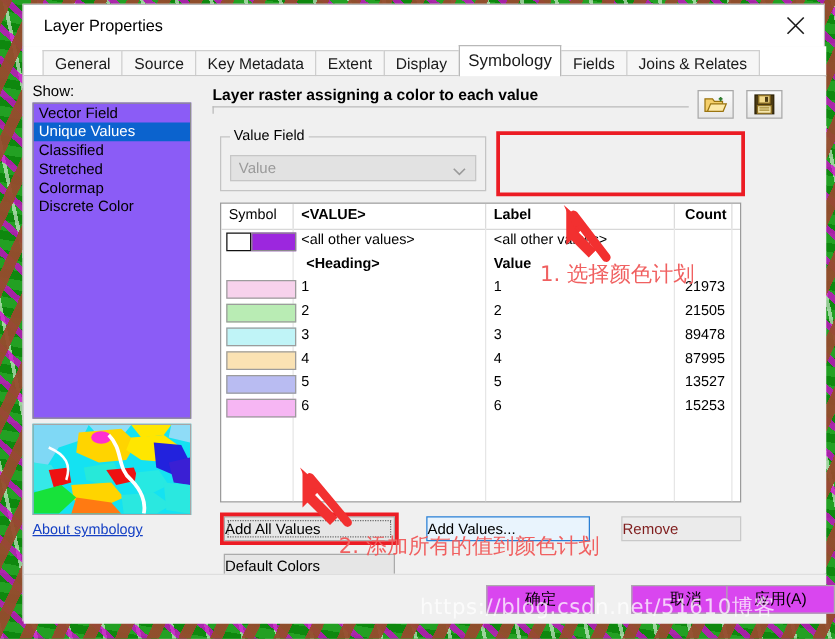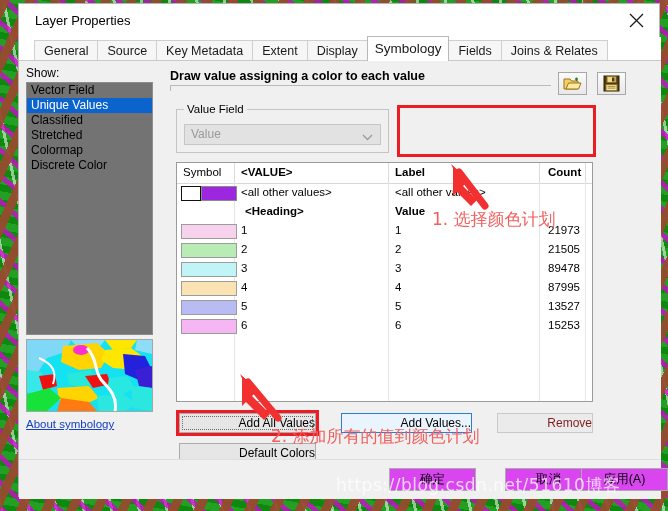--- a/index.html
+++ b/index.html
@@ -60,21 +60,21 @@
   }
   #tabpage{
     position:absolute;left:0;top:57px;width:642px;height:398px;
     background:#f0f0f0;
   }
 
   
   #show-label{position:absolute;left:7px;top:5px;font-size:12px;}
   #show-list{
     position:absolute;left:7px;top:21px;width:127px;height:253px;
-    background:#737373;border:1px solid #8d8d8d;box-sizing:border-box;
+    background:#8b5cf6;border:1px solid #8d8d8d;box-sizing:border-box;
     overflow:hidden;
   }
   .show-item{
     height:15px;line-height:15px;padding-left:4px;font-size:12px;
     white-space:nowrap;cursor:pointer;
   }
   .show-item.selected{background:#0b63ce;color:#ffffff;}
   #thumb{
     position:absolute;left:7px;top:278px;width:127px;height:73px;
     border:1px solid #a5a5a5;box-sizing:border-box;overflow:hidden;
@@ -159,21 +159,21 @@
   .row .c-value{position:absolute;left:64px;top:2px;font-size:11.5px;white-space:nowrap;}
   .row .c-label{position:absolute;left:218px;top:2px;font-size:11.5px;white-space:nowrap;}
   .row .c-count{position:absolute;left:371px;top:2px;font-size:11.5px;text-align:right;white-space:nowrap;}
   .row.head .c-value,.row.head .c-label{font-weight:bold;left:68px;}
   .row.head .c-label{left:218px;}
 
   
   .btn{
     position:absolute;background:#e6e6e6;border:1px solid #ababab;
     box-sizing:border-box;font-size:12px;display:flex;align-items:center;
-    justify-content:flex-end;cursor:pointer;color:#000;padding-left:26px;
+    justify-content:flex-start;cursor:pointer;color:#000;
   }
   .btn.disabled{color:#7f1d1d;background:#ebebeb;border-color:#c9c9c9;}
   .btn.accent{background:#e9f4fd;border:1px solid #2a7fd4;}
   #btn-addall{left:160px;top:352px;width:137px;height:20px;}
   #btn-addall .focusring{position:absolute;inset:2px;border:1px dotted #6e6e6e;}
   #btn-addvalues{left:322px;top:352px;width:131px;height:20px;}
   #btn-remove{left:478px;top:352px;width:96px;height:20px;}
   #btn-default{left:160px;top:382px;width:137px;height:20px;}
   #btn-colormap{left:160px;top:408px;width:137px;height:20px;}
   #btn-colormap .caret{position:absolute;right:8px;top:7px;}
@@ -283,21 +283,21 @@
         <path d="M34,58 L62,62 L70,71 L30,71 Z" fill="#ff7a12"></path>
         <path d="M70,56 L96,54 L110,64 L98,71 L72,71 Z" fill="#2ae8e0"></path>
         <path d="M104,46 L125,48 L125,71 L106,68 Z" fill="#2ae8e0"></path>
         <path d="M60,8 C72,20 66,34 78,44 C86,52 90,62 88,71" stroke="#ffffff" stroke-width="3" fill="none"></path>
         <path d="M12,18 C26,24 30,32 26,44" stroke="#ffffff" stroke-width="2" fill="none"></path>
       </svg>
     </div>
 
     <div id="about-link">About symbology</div>
 
-    <div id="hdr-title">Draw value assigning a color to each value</div>
+    <div id="hdr-title">Layer raster assigning a color to each value</div>
     <div id="hdr-rule"></div>
     <div id="hdr-rule-l"></div>
 
     <div class="tool-btn" id="btn-open">
       <svg width="19" height="16" viewBox="0 0 19 16" aria-hidden="true">
         <path d="M1,3 L7,3 L8.5,5 L15,5 L15,13 L1,13 Z" fill="#f5cf6a" stroke="#9a7410" stroke-width="1"></path>
         <path d="M3,13 L5.5,7 L18,7 L15.5,13 Z" fill="#fde9a8" stroke="#9a7410" stroke-width="1"></path>
         <path d="M13.5,1.5 L13.5,5" stroke="#2f7d2f" stroke-width="1.4"></path>
         <path d="M12,3 L15,3" stroke="#2f7d2f" stroke-width="1.4"></path>
       </svg>

